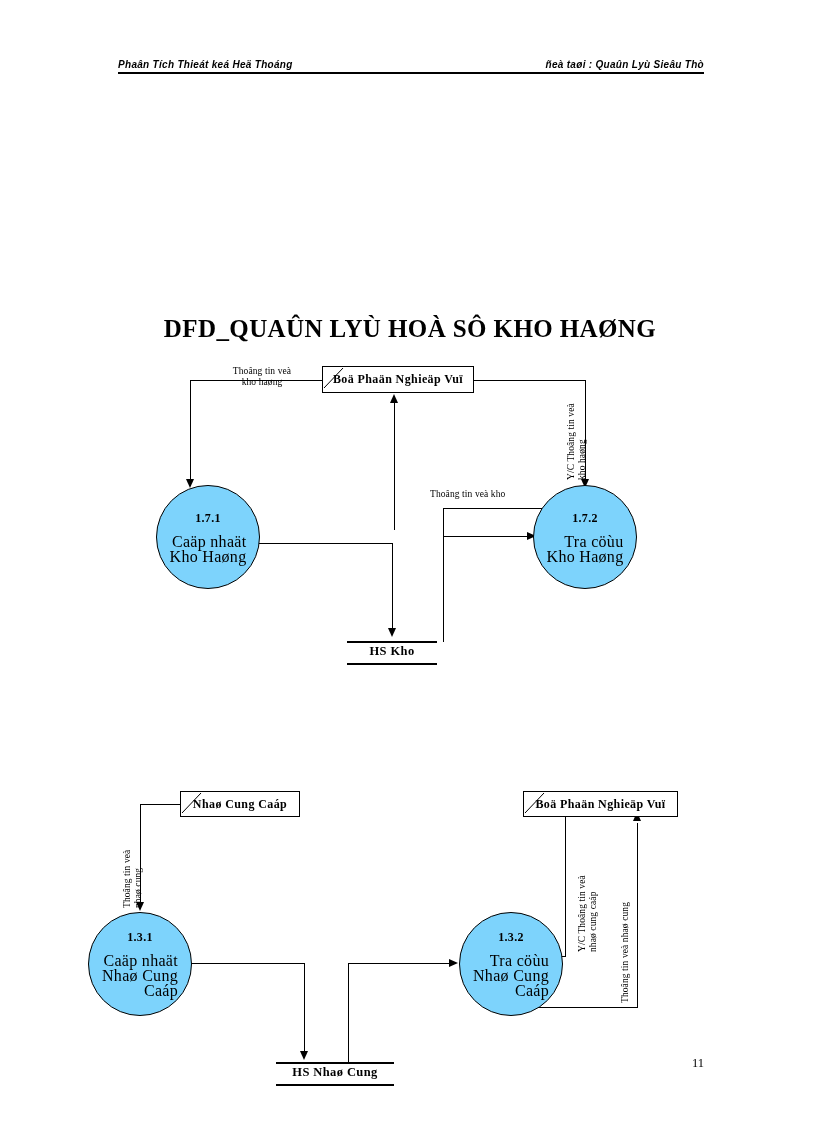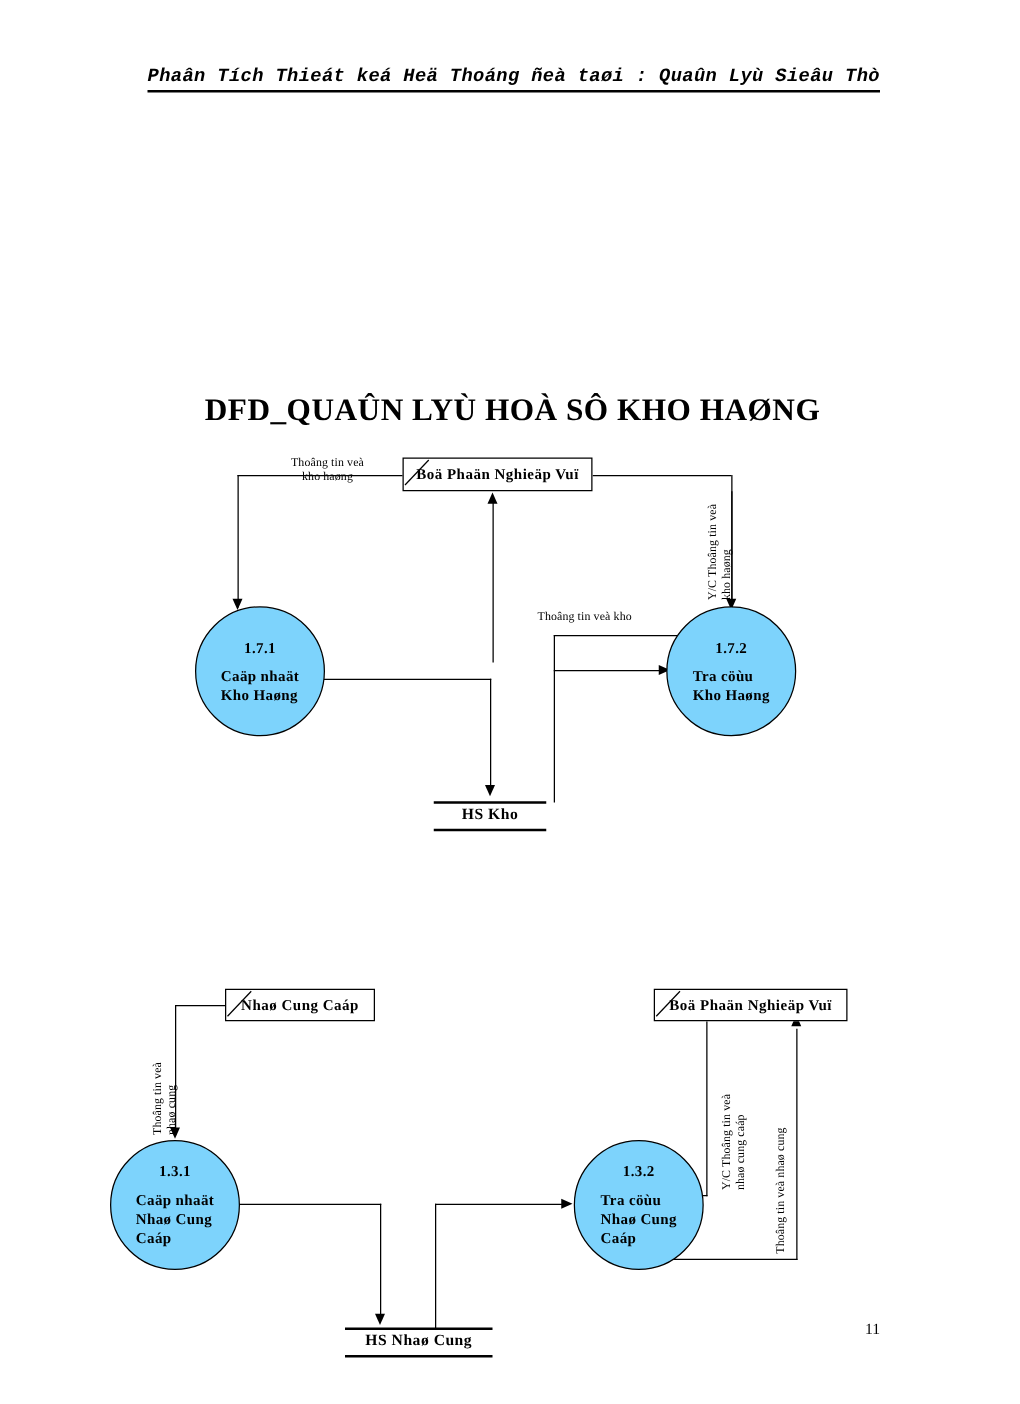--- a/index.html
+++ b/index.html
@@ -26,24 +26,24 @@
     left: 118px;
     top: 46px;
     width: 586px;
     height: 26px;
     border-bottom: 2px solid #000;
   }
   .doc-header .hdr-left,
   .doc-header .hdr-right {
     position: absolute;
     bottom: 2px;
-    font-family: Liberation Mono, monospace;
+    font-family: Liberation Sans, sans-serif;
     font-weight: bold;
     font-style: italic;
-    font-size: 15px;
+    font-size: 10px;
     letter-spacing: 0.3px;
     white-space: nowrap;
   }
   .doc-header .hdr-left { left: 0; }
   .doc-header .hdr-right { right: 0; }
 
   
   .doc-footer {
     position: absolute;
     left: 118px;
@@ -113,24 +113,24 @@
     justify-content: center;
     z-index: 5;
   }
   .process .proc-id {
     font-weight: bold;
     font-size: 12px;
     letter-spacing: 0.3px;
     margin-bottom: 8px;
   }
   .process .proc-name {
-    font-weight: bold;
-    font-size: 12px;
+    font-weight: normal;
+    font-size: 16px;
     line-height: 15px;
-    text-align: left;
+    text-align: right;
     letter-spacing: 0.3px;
     white-space: pre-line;
   }
 
   .datastore {
     position: absolute;
     z-index: 7;
     background: transparent;
   }
   .datastore .ds-top,

